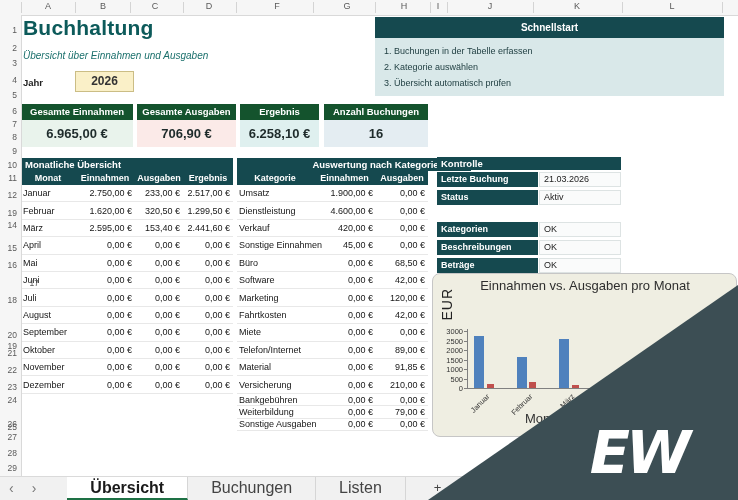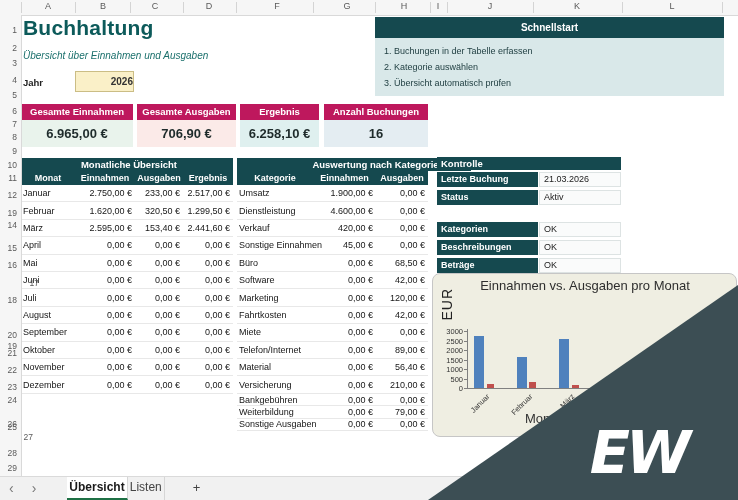--- a/index.html
+++ b/index.html
@@ -13,37 +13,37 @@
   .colsep{position:absolute;top:2px;width:1px;height:11px;background:#D4D4D4;}
   #rowgutter{left:0;top:15px;width:21px;height:462px;background:#F6F6F6;border-right:1px solid #D9D9D9;z-index:1;}
   .rownum{position:absolute;width:17px;text-align:right;font-size:8.5px;color:#5A5A5A;transform:translateY(-50%);}
   #corner-tri{left:5px;top:2px;width:0;height:0;border-right:14px solid #DADADA;border-top:11px solid transparent;}
 
   
   #title{left:23px;top:16px;font-size:21px;font-weight:bold;color:#0C5A5A;letter-spacing:.2px;}
   #subtitle{left:23px;top:50px;font-size:10px;font-style:italic;color:#1B706C;}
   #year-label{left:23px;top:77px;font-size:9.5px;font-weight:bold;color:#222;}
   #year-cell{left:75px;top:71px;width:57px;height:19px;background:#FAF0C8;border:1px solid #CBBD85;
-             font-size:10px;font-weight:bold;color:#333;text-align:right;line-height:19px;}
+             font-size:12px;font-weight:bold;color:#333;text-align:center;line-height:19px;}
 
   
   #quickstart{left:375px;top:17px;width:349px;z-index:1;}
   #quickstart .qhead{height:21px;background:#15494F;color:#fff;font-size:10px;font-weight:bold;
                      text-align:center;line-height:21px;}
   #quickstart .qbody{height:58px;background:#D9E8E9;padding:5px 9px;box-sizing:border-box;}
   .qstep{font-size:9px;color:#1C3B3E;line-height:16px;}
 
   
   .card{position:absolute;top:104px;}
-  .card .chead{height:16px;background:#be185d;color:#fff;font-size:9.5px;font-weight:bold;
+  .card .chead{height:16px;background:#14532d;color:#fff;font-size:9.5px;font-weight:bold;
                text-align:center;line-height:16px;}
   .card .cval{height:27px;font-size:13px;font-weight:bold;color:#1E2B2B;text-align:center;line-height:27px;}
 
   
-  .band{position:absolute;height:13px;background:#15494F;color:#fff;font-size:9.5px;font-weight:bold;line-height:13px;text-align:center;}
+  .band{position:absolute;height:13px;background:#15494F;color:#fff;font-size:9.5px;font-weight:bold;line-height:13px;}
   .thead-row{position:absolute;display:grid;height:14px;background:#15494F;}
   .thead-row span{color:#fff;font-size:9px;font-weight:bold;text-align:center;line-height:14px;}
   .trow{display:grid;border-bottom:1px solid #E8E8E8;box-sizing:border-box;}
   .tcell-text{font-size:9px;color:#161616;padding-left:2px;white-space:nowrap;overflow:visible;align-self:center;}
   .tcell-num{font-size:9px;color:#161616;text-align:right;padding-right:3px;align-self:center;white-space:nowrap;}
 
   
   #kontrolle{left:437px;top:157px;width:184px;z-index:1;}
   #kontrolle .khead{height:13px;background:#15494F;color:#fff;font-size:9.5px;font-weight:bold;line-height:13px;padding-left:4px;}
   .krow{position:absolute;left:0;width:184px;height:15px;}
@@ -70,21 +70,21 @@
   
   #overlay{left:428px;top:272px;width:310px;height:228px;background:#3C4E54;
            clip-path:polygon(100% 5.7%,100% 100%,0% 100%);z-index:5;}
   #logo{position:absolute;right:2px;bottom:10px;}
 
   
   #tabbar{left:0;bottom:0;width:738px;height:23px;background:#F1F1F1;border-top:1px solid #DADADA;z-index:3;
           display:flex;align-items:stretch;}
   .navarrow{font-size:14px;color:#777;line-height:22px;padding:0 9px;cursor:pointer;}
   #tabs{display:flex;margin-left:22px;}
-  .sheettab{font-size:12px;color:#444;line-height:21px;padding:0 2px;border-right:1px solid #D6D6D6;cursor:pointer;}
+  .sheettab{font-size:16px;color:#444;line-height:21px;padding:0 23px;border-right:1px solid #D6D6D6;cursor:pointer;}
   .sheettab.active{background:#fff;color:#1A1A1A;font-weight:bold;border-bottom:2px solid #1E7145;
                    border-right:1px solid #D6D6D6;box-sizing:border-box;}
   #tab-add{font-size:13px;color:#444;line-height:21px;padding:0 14px;margin-left:14px;cursor:pointer;}
 </style>
 </head>
 <body>
 
 <div id="screen">
 
   <div class="abs" id="colhead">
@@ -133,21 +133,21 @@
       <span class="rownum" style="top: 268px; padding-left: 22px;">17</span>
       <span class="rownum" style="top: 285px;">18</span>
       <span class="rownum" style="top: 303px; margin-top: 28px;">19</span>
       <span class="rownum" style="top: 320px;">20</span>
       <span class="rownum" style="top: 338px;">21</span>
       <span class="rownum" style="top: 355px;">22</span>
       <span class="rownum" style="top: 372px;">23</span>
       <span class="rownum" style="top: 385px;">24</span>
       <span class="rownum" style="top: 412px;">25</span>
       <span class="rownum" style="top: 409px;">26</span>
-      <span class="rownum" style="top: 422px; padding-left: 16px;">27</span>
+      <span class="rownum" style="top: 422px;">27</span>
       <span class="rownum" style="top: 438px;">28</span>
       <span class="rownum" style="top: 453px;">29</span>
     </div>
 
   <div class="abs" id="title">Buchhaltung</div>
   <div class="abs" id="subtitle">Übersicht über Einnahmen und Ausgaben</div>
   <div class="abs" id="year-label">Jahr</div>
   <div class="abs" id="year-cell">2026</div>
 
   <div class="abs" id="quickstart">
@@ -313,21 +313,21 @@
         <span class="tcell-num">0,00 €</span>
       </div>
       <div class="trow" style="grid-template-columns: 76px 63px 52px; height: 17.42px;">
         <span class="tcell-text">Telefon/Internet</span>
         <span class="tcell-num">0,00 €</span>
         <span class="tcell-num">89,00 €</span>
       </div>
       <div class="trow" style="grid-template-columns: 76px 63px 52px; height: 17.42px;">
         <span class="tcell-text">Material</span>
         <span class="tcell-num">0,00 €</span>
-        <span class="tcell-num">56,40 €</span>
+        <span class="tcell-num">91,85 €</span>
       </div>
       <div class="trow" style="grid-template-columns: 76px 63px 52px; height: 17.42px;">
         <span class="tcell-text">Versicherung</span>
         <span class="tcell-num">0,00 €</span>
         <span class="tcell-num">210,00 €</span>
       </div>
       <div class="trow" style="grid-template-columns: 76px 63px 52px; height: 12.4px;">
         <span class="tcell-text">Bankgebühren</span>
         <span class="tcell-num">0,00 €</span>
         <span class="tcell-num">0,00 €</span>
@@ -400,20 +400,21 @@
       <span class="xlab" style="left: 95px; top: 118px;">März</span>
       <span class="xlab" style="left: 137.5px; top: 118px;">April</span>
       <span class="xlab" style="left: 180px; top: 118px;">Mai</span>
     </div>
 
   <div class="abs" id="tabbar">
     <span class="navarrow">‹</span>
     <span class="navarrow">›</span>
     <div id="tabs">
         <div class="sheettab active">Übersicht</div>
+        <div class="sheettab">Buchungen</div>
         <div class="sheettab">Listen</div>
       </div>
     <span id="tab-add">+</span>
   </div>
 
   <div class="abs" id="overlay">
     <svg id="logo" width="152" height="80" viewBox="0 0 160 84">
       <text x="6" y="66" font-family="DejaVu Sans, sans-serif" font-size="62" font-weight="bold" font-style="italic" letter-spacing="-4" fill="#FFFFFF">EW</text>
     </svg>
   </div>

